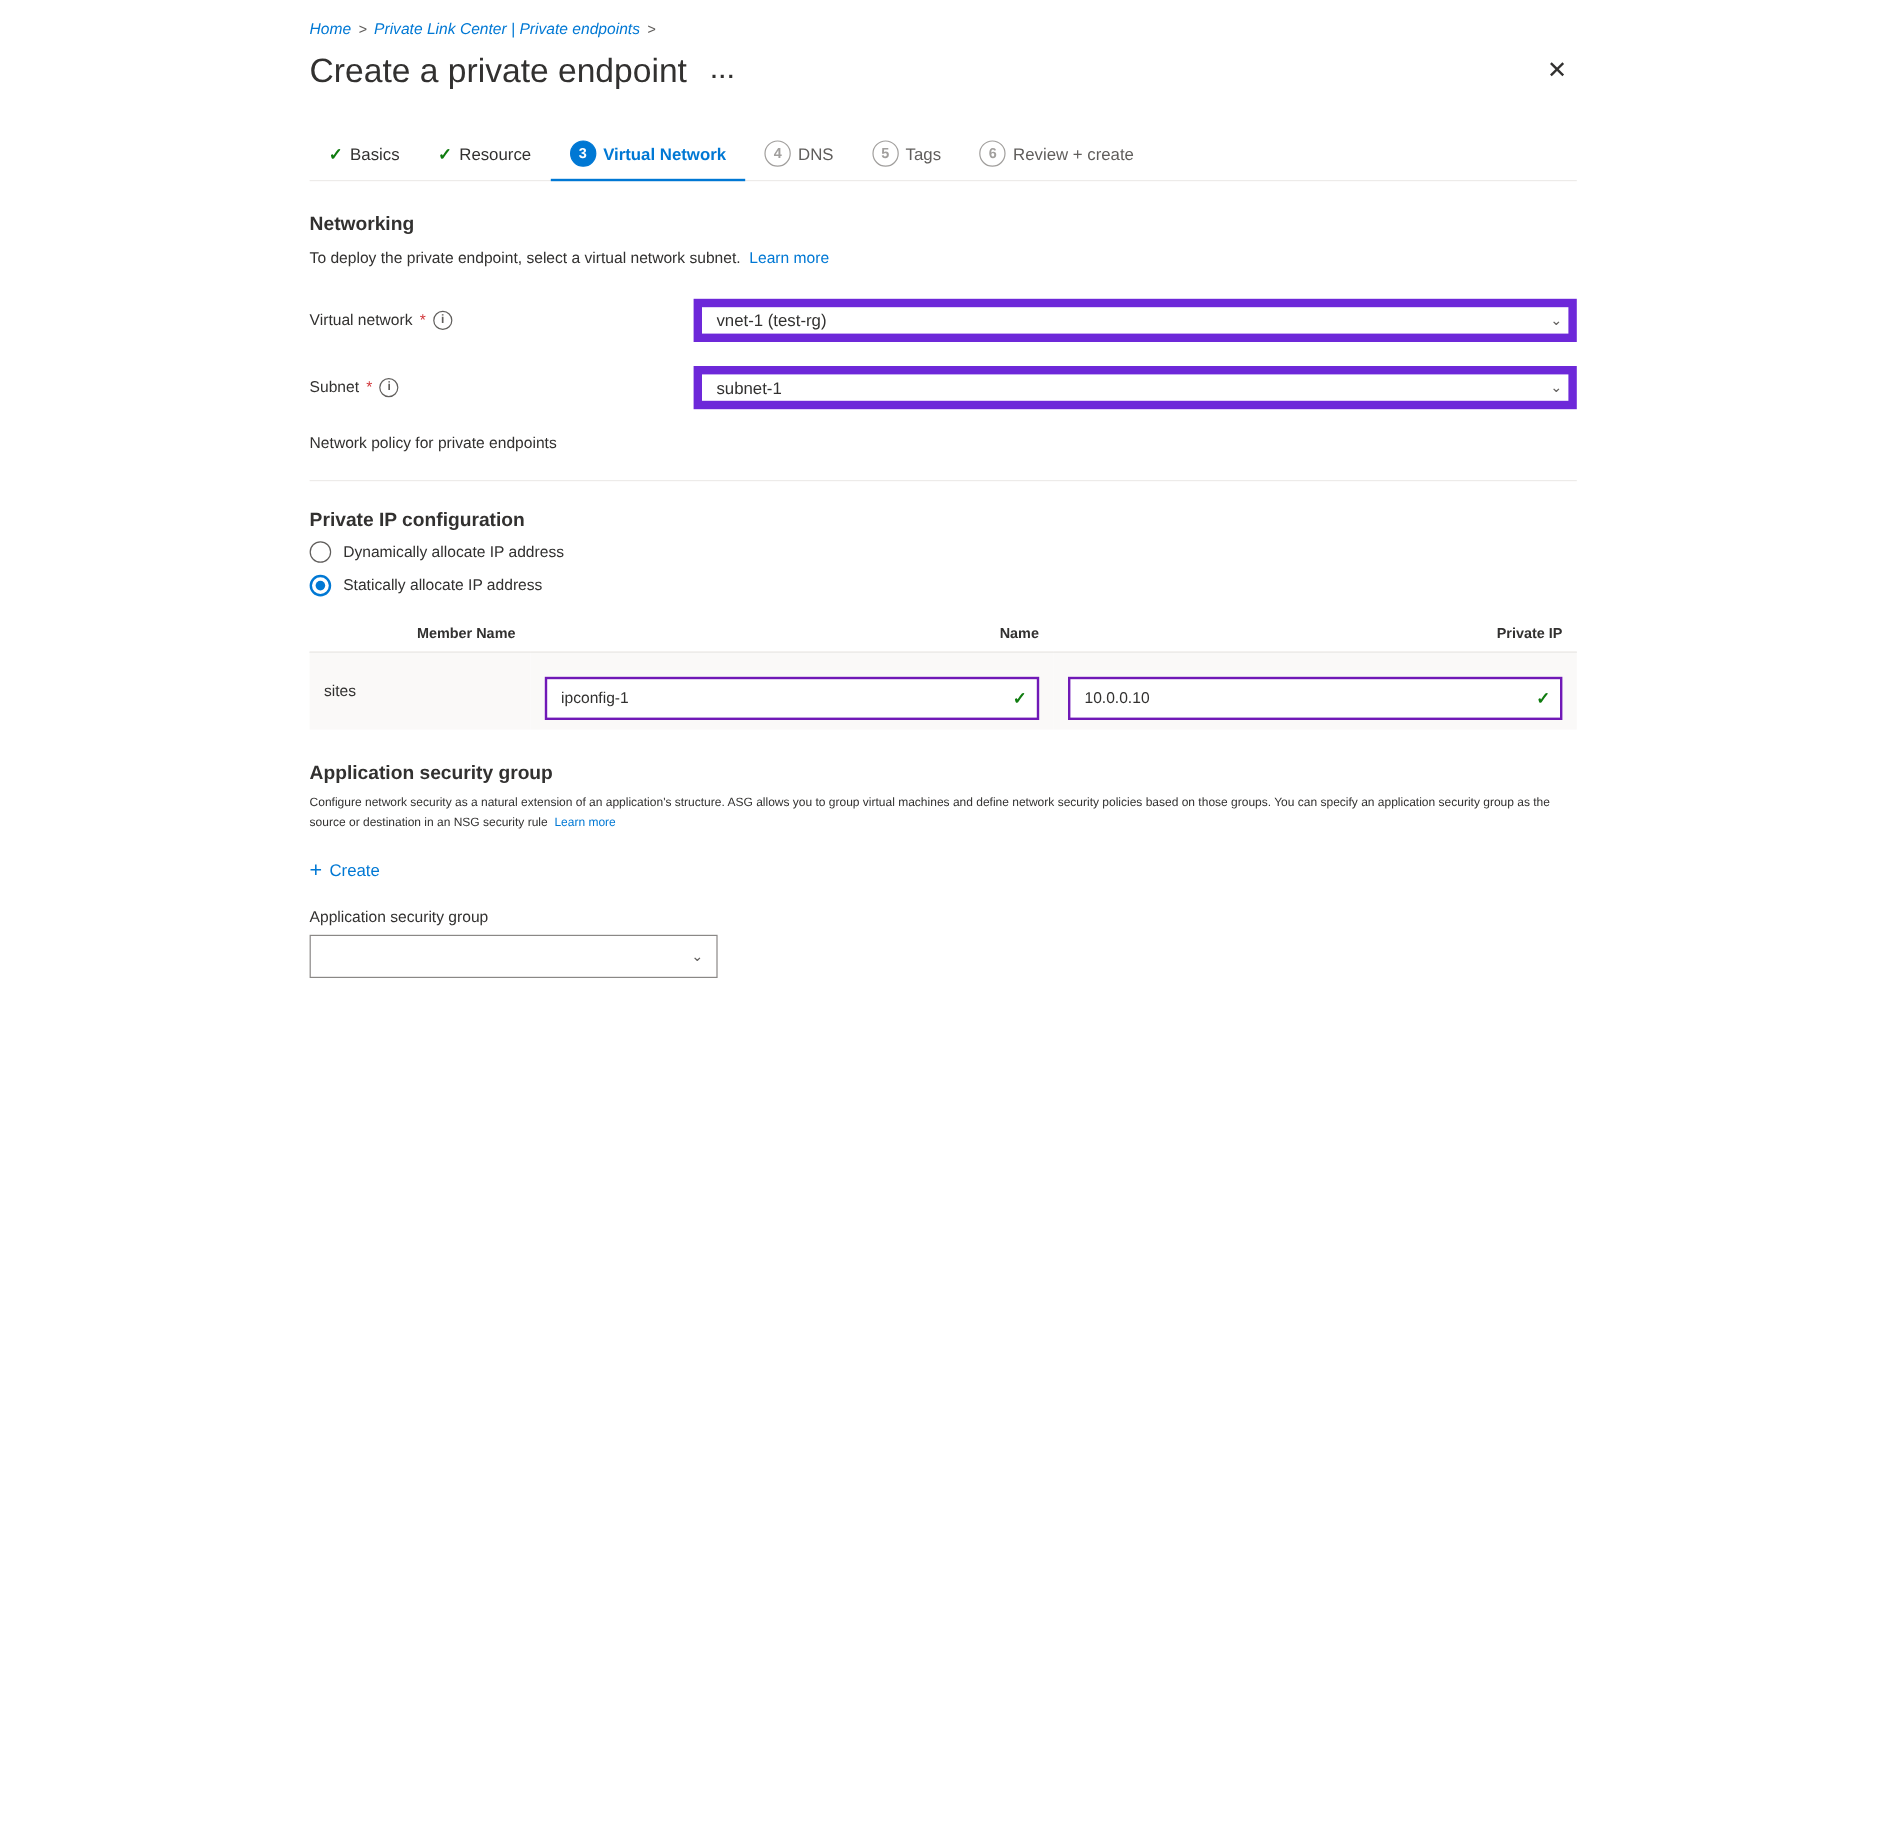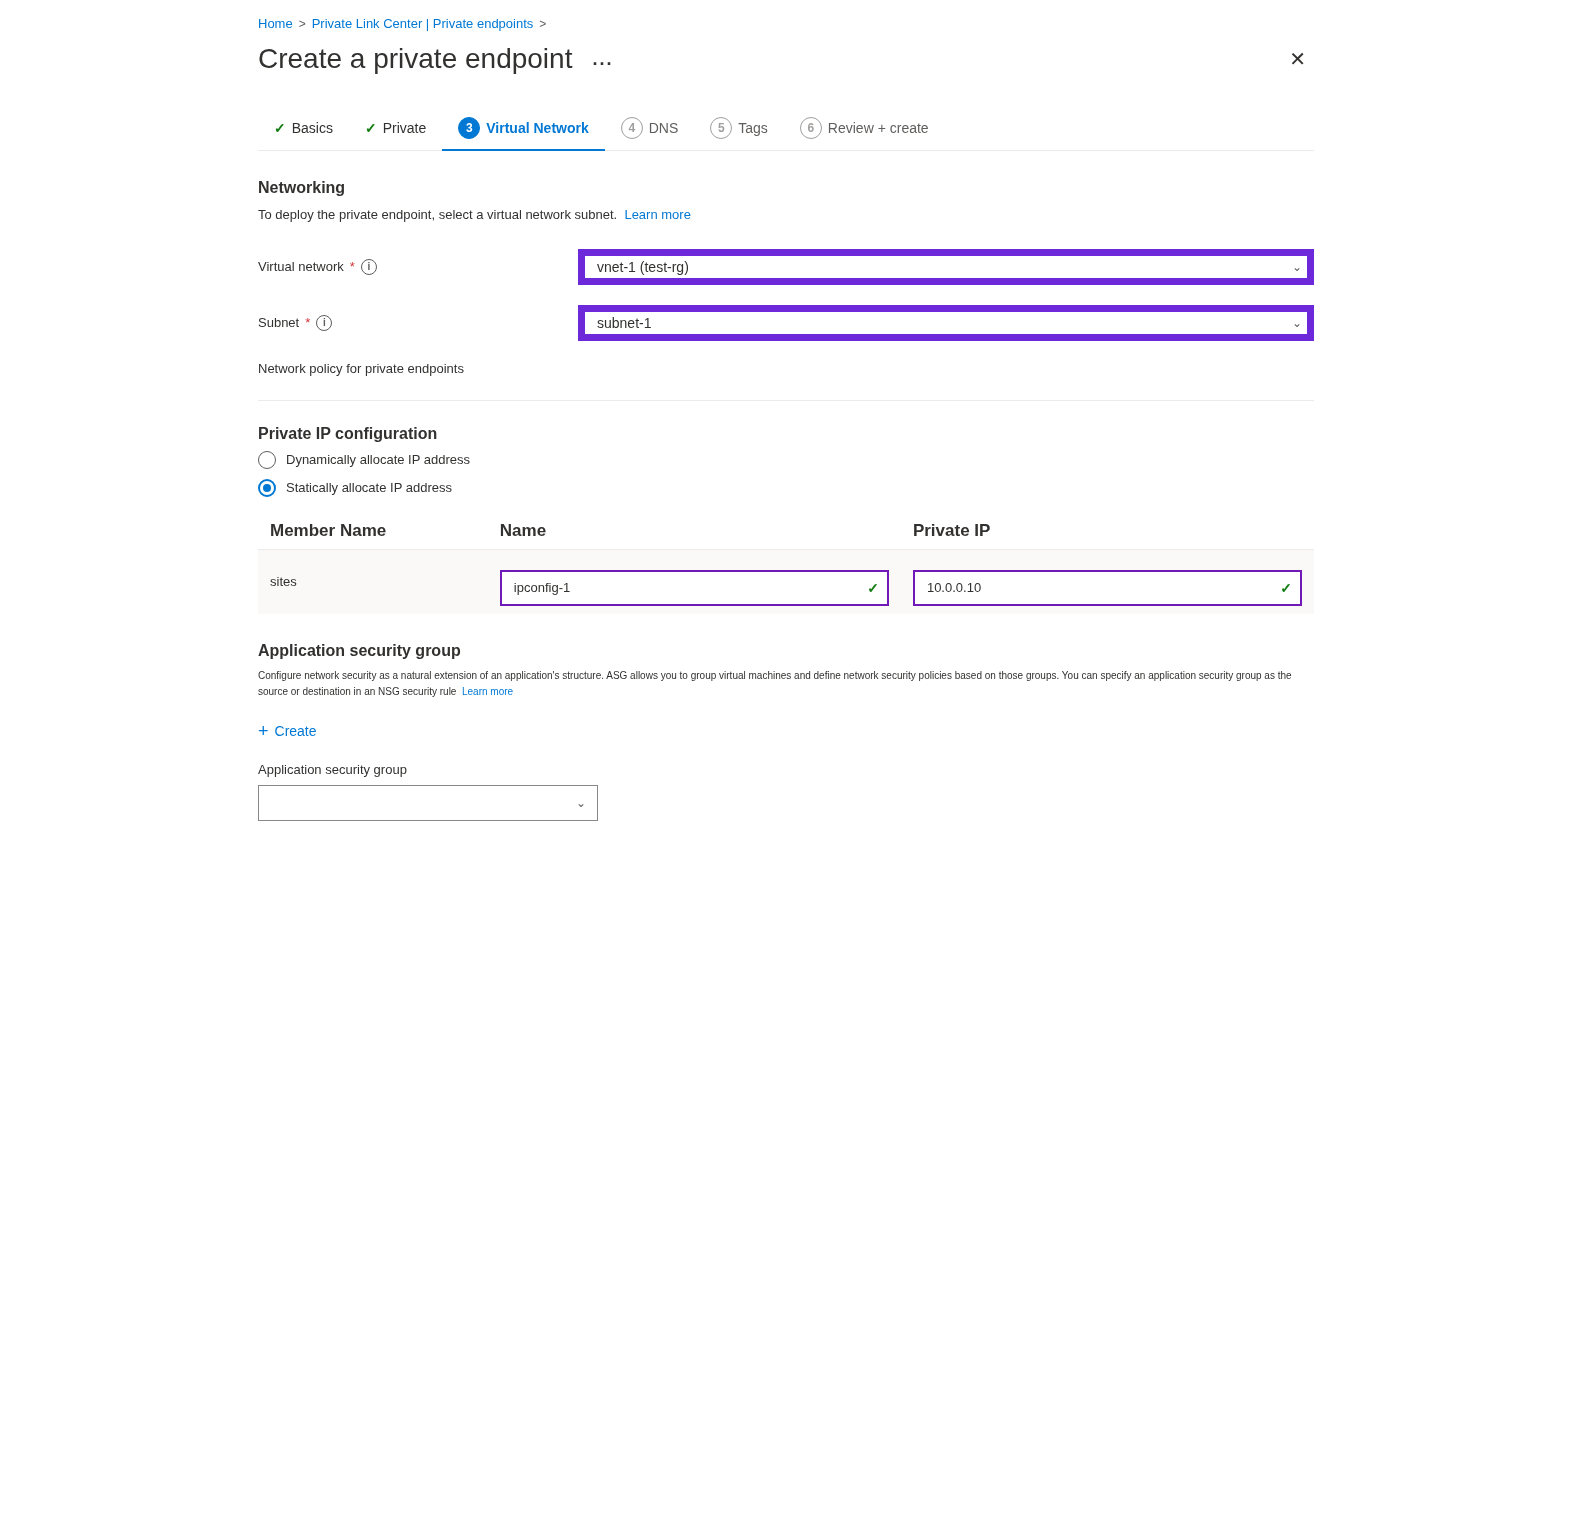--- a/index.html
+++ b/index.html
@@ -15,20 +15,21 @@
       padding: 16px 32px 40px 32px;
       position: relative;
     }
     .breadcrumb {
       display: flex;
       align-items: center;
       gap: 6px;
       font-size: 13px;
       color: #0078d4;
       margin-bottom: 12px;
+      font-style: italic;
     }
     .breadcrumb span { color: #605e5c; }
     .breadcrumb a { color: #0078d4; text-decoration: none; cursor: pointer; }
     .breadcrumb-sep { color: #605e5c; font-size: 12px; }
     .page-header {
       display: flex;
       align-items: center;
       justify-content: space-between;
       margin-bottom: 32px;
     }
@@ -238,22 +239,22 @@
       background: #0078d4;
     }
 
     
     .ip-table {
       width: 100%;
       border-collapse: collapse;
       margin-bottom: 28px;
     }
     .ip-table th {
-      text-align: left;
-      font-size: 17px;
+      text-align: right;
+      font-size: 12px;
       font-weight: 600;
       color: #323130;
       padding: 8px 12px;
       border-bottom: 1px solid #edebe9;
     }
     .ip-table td {
       padding: 8px 12px;
       font-size: 13px;
       vertical-align: middle;
     }
@@ -351,21 +352,21 @@
     <button class="close-btn">✕</button>
   </div>
 
   <div class="tabs">
     <div class="tab completed">
       <span class="tab-check">✓</span>
       <span>Basics</span>
     </div>
     <div class="tab completed">
       <span class="tab-check">✓</span>
-      <span>Private</span>
+      <span>Resource</span>
     </div>
     <div class="tab active">
       <span class="tab-circle active">3</span>
       <span>Virtual Network</span>
     </div>
     <div class="tab">
       <span class="tab-circle">4</span>
       <span>DNS</span>
     </div>
     <div class="tab">

